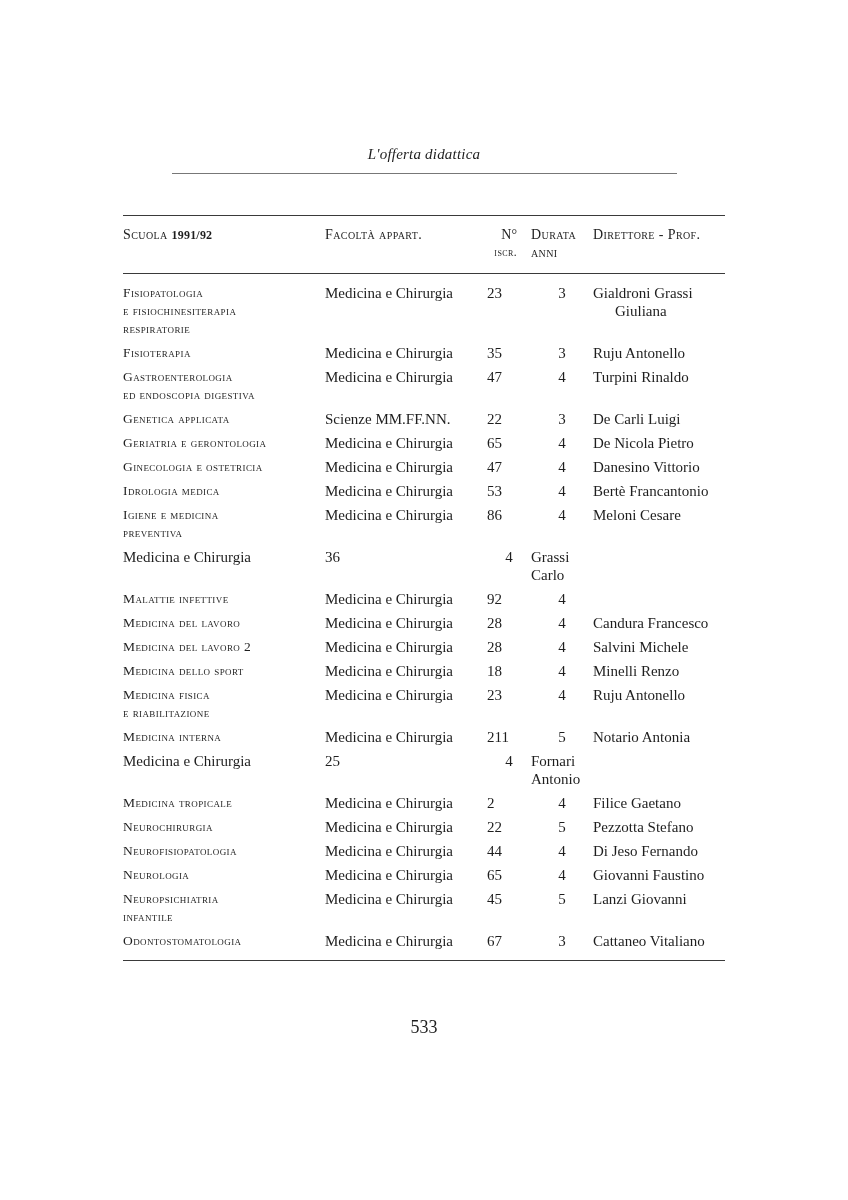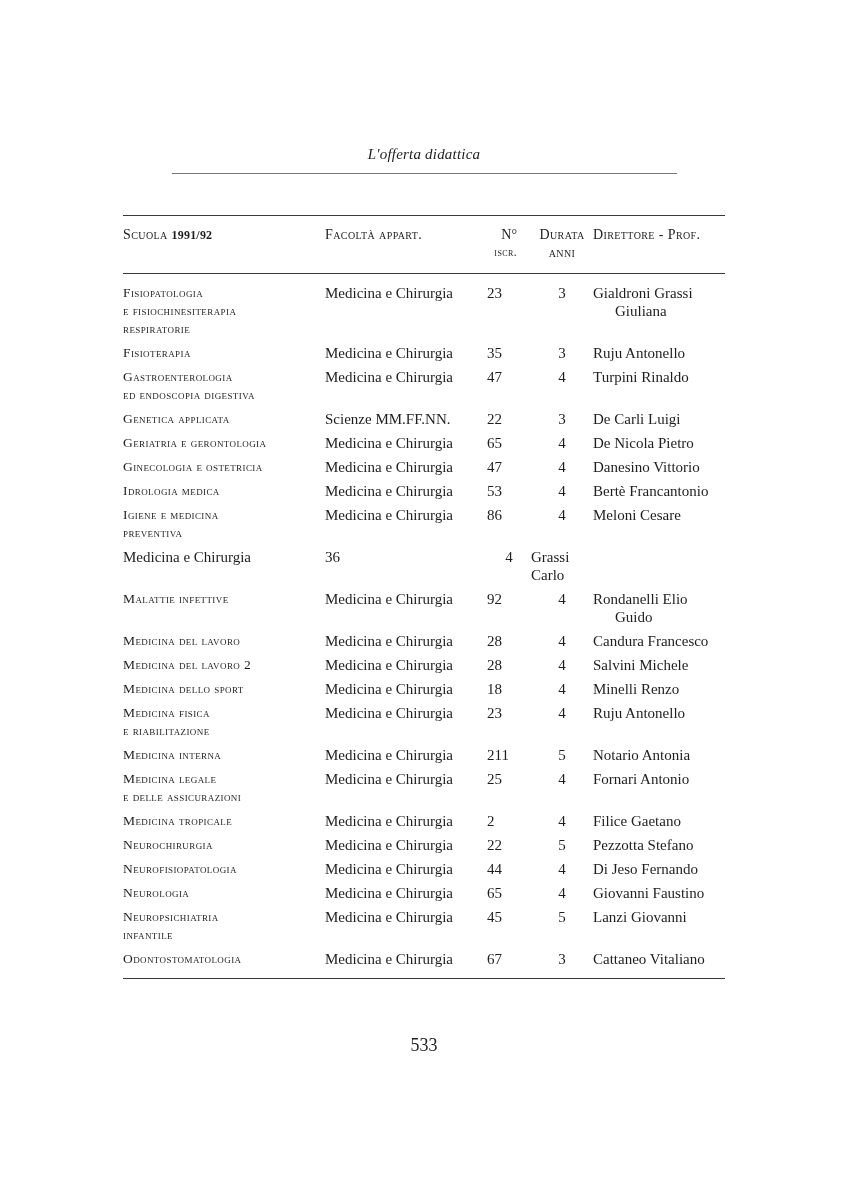--- a/index.html
+++ b/index.html
@@ -44,21 +44,21 @@
     grid-template-columns: 202px 162px 44px 62px 1fr;
     padding: 10px 0 12px 0;
     border-bottom: 1px solid #3a3a3a;
     align-items: start;
   }
   .sc { font-variant: small-caps; letter-spacing: 0.4px; }
   .h-cell { font-size: 14px; line-height: 18px; }
   .h-year { font-variant: normal; font-weight: bold; font-size: 12px; letter-spacing: 0.2px; }
   .h-n { text-align: right; padding-right: 14px; }
   .h-n .sub { font-size: 11.5px; line-height: 17px; }
-  .h-durata { text-align: center; }
+  .h-durata { }
   .h-durata .sub { font-size: 14px; line-height: 17px; }
   .tbody { padding: 10px 0 10px 0; }
   .trow {
     display: grid;
     grid-template-columns: 202px 162px 44px 62px 1fr;
     margin-bottom: 6px;
     align-items: start;
   }
   .trow:last-child { margin-bottom: 0; }
   .cell.scuola { font-variant: small-caps; letter-spacing: 0.4px; font-size: 13.5px; padding-right: 8px; }
@@ -218,24 +218,20 @@
           </div>
   </div>
 
   <div class="trow">
     <div class="cell scuola">
             <div class="line">Malattie infettive</div>
           </div>
     <div class="cell facolta">Medicina e Chirurgia</div>
     <div class="cell iscr">92</div>
     <div class="cell durata">4</div>
-    <div class="cell direttore">
-            <div class="line">Rondanelli Elio</div>
-            <div class="line indent">Guido</div>
-          </div>
   </div>
 
   <div class="trow">
     <div class="cell scuola">
             <div class="line">Medicina del lavoro</div>
           </div>
     <div class="cell facolta">Medicina e Chirurgia</div>
     <div class="cell iscr">28</div>
     <div class="cell durata">4</div>
     <div class="cell direttore">
@@ -286,24 +282,20 @@
           </div>
     <div class="cell facolta">Medicina e Chirurgia</div>
     <div class="cell iscr">211</div>
     <div class="cell durata">5</div>
     <div class="cell direttore">
             <div class="line">Notario Antonia</div>
           </div>
   </div>
 
   <div class="trow">
-    <div class="cell scuola">
-            <div class="line">Medicina legale</div>
-            <div class="line">e delle assicurazioni</div>
-          </div>
     <div class="cell facolta">Medicina e Chirurgia</div>
     <div class="cell iscr">25</div>
     <div class="cell durata">4</div>
     <div class="cell direttore">
             <div class="line">Fornari Antonio</div>
           </div>
   </div>
 
   <div class="trow">
     <div class="cell scuola">

